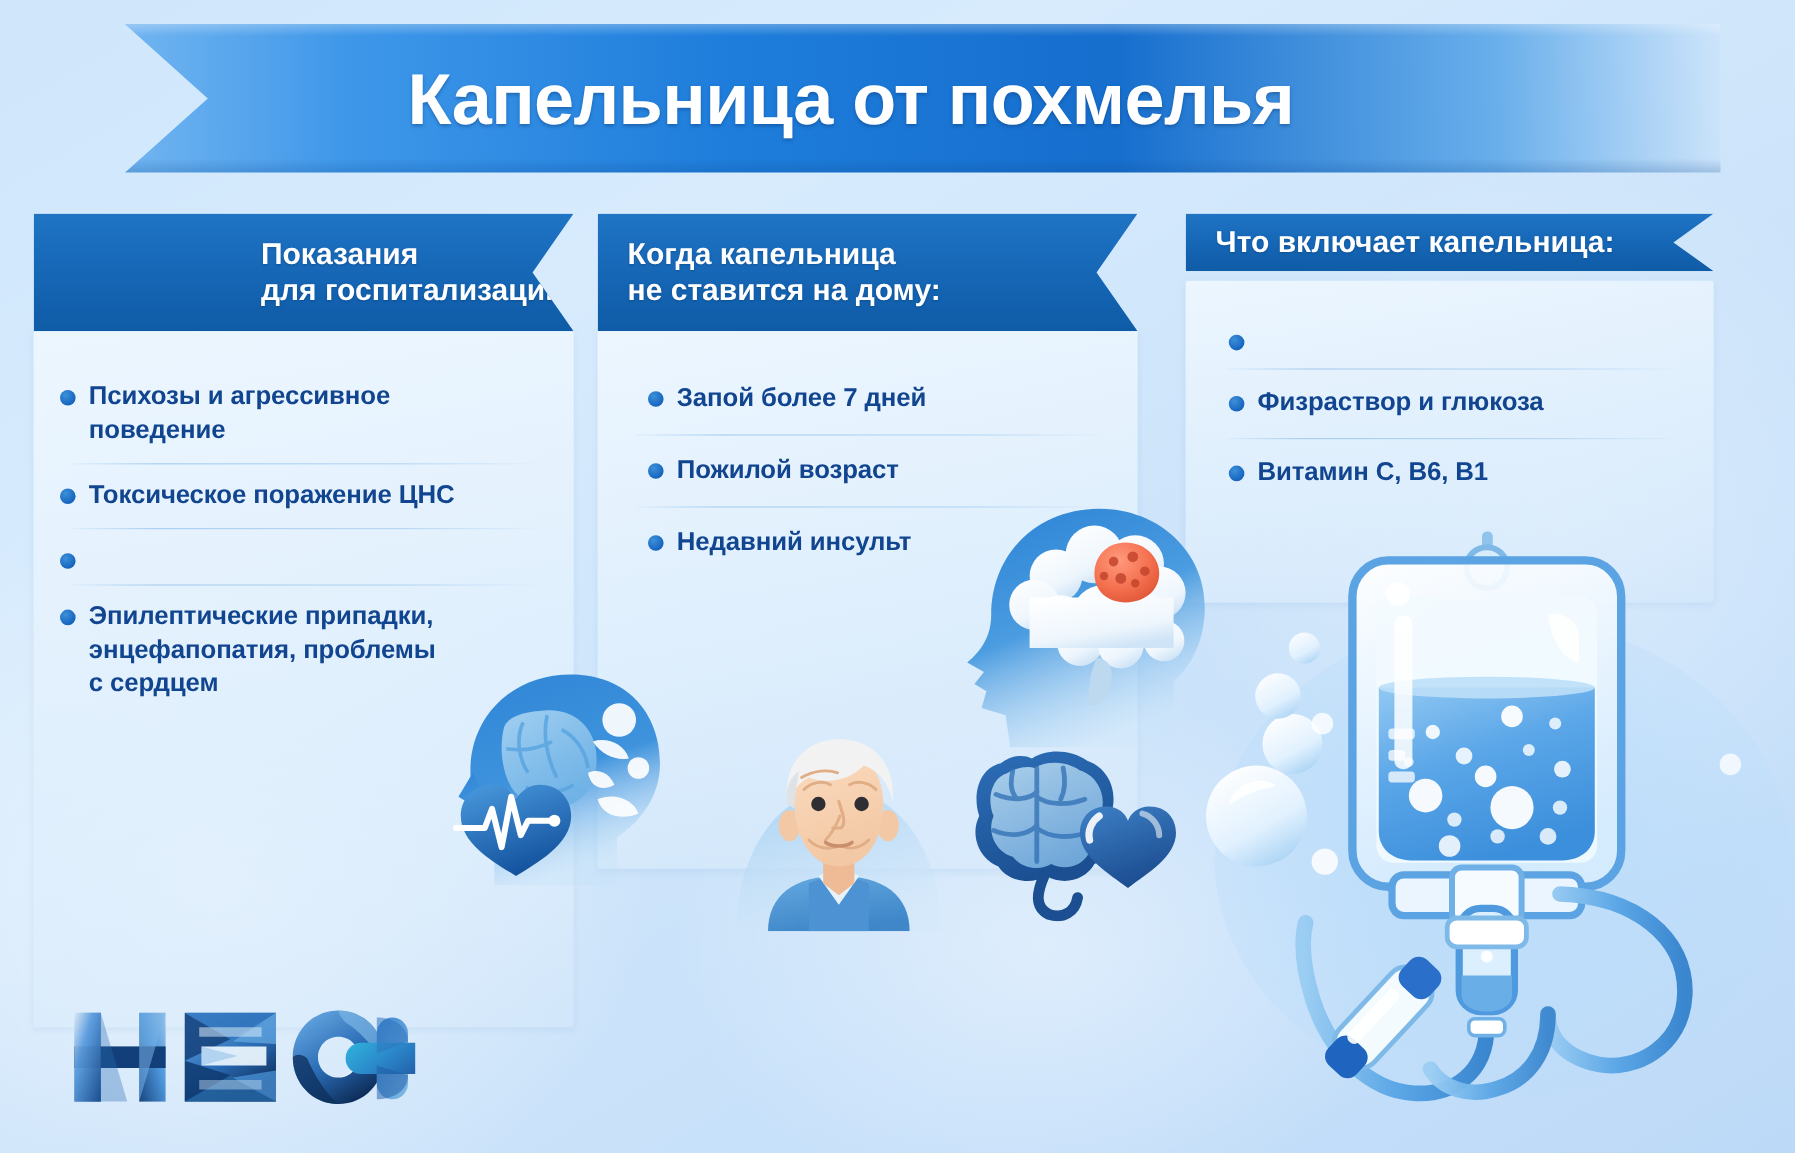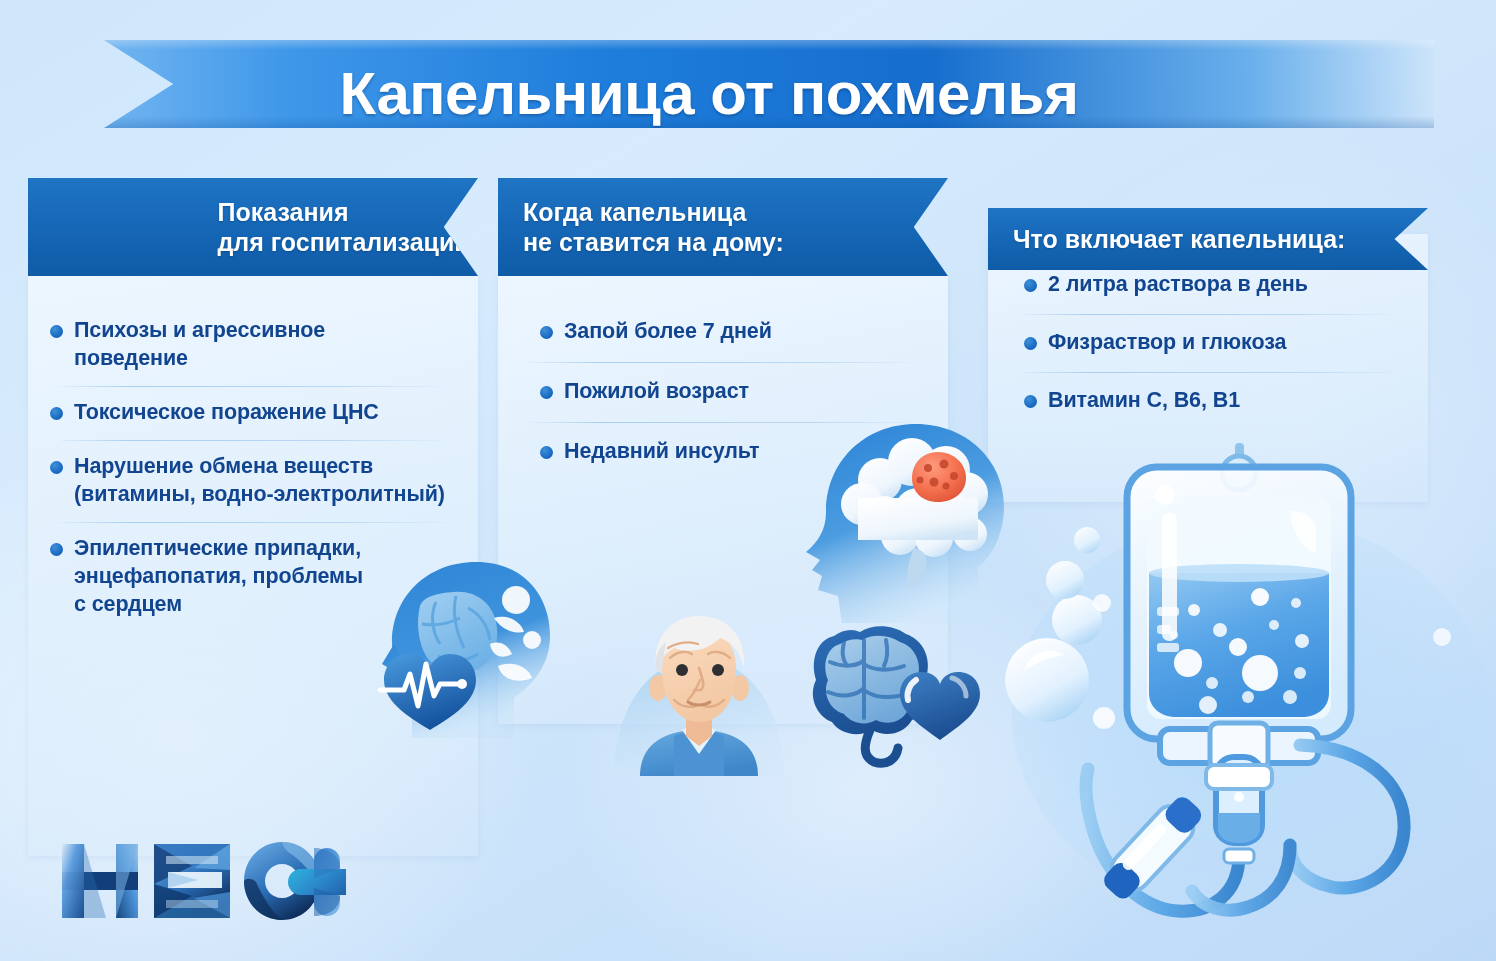--- a/index.html
+++ b/index.html
@@ -33,33 +33,33 @@
     background: radial-gradient(closest-side, rgba(255,255,255,0.40), rgba(255,255,255,0));
   }
   .bg-glow-c {
     left: 980px; top: 120px; width: 640px; height: 640px;
     background: radial-gradient(closest-side, rgba(255,255,255,0.30), rgba(255,255,255,0));
   }
 
   
   .title-banner {
     position: absolute;
-    left: 104px; top: 40px;
-    width: 1330px; height: 88px;
+    left: 104px; top: 20px;
+    width: 1330px; height: 124px;
     background: linear-gradient(90deg,
         rgba(109,178,240,0.95) 0%,
         rgba(62,151,233,1) 14%,
         rgba(30,125,219,1) 38%,
         rgba(22,110,205,1) 62%,
         rgba(70,156,230,0.75) 86%,
         rgba(150,200,245,0.05) 100%);
     clip-path: polygon(0 0, 100% 0, 100% 100%, 0 100%, 5.2% 50%);
     box-shadow: 0 4px 10px rgba(40,100,170,0.18);
     display: flex;
-    align-items: flex-end;
+    align-items: center;
     justify-content: center;
   }
   .title-banner .shade-top {
     position: absolute; left: 0; top: 0; width: 100%; height: 10px;
     background: linear-gradient(180deg, rgba(255,255,255,0.28), rgba(255,255,255,0));
   }
   .title-banner .shade-bot {
     position: absolute; left: 0; bottom: 0; width: 100%; height: 12px;
     background: linear-gradient(0deg, rgba(10,70,140,0.22), rgba(10,70,140,0));
   }
@@ -144,21 +144,21 @@
   #col-left   .ribbon      { width: 450px; height: 98px; justify-content: flex-end; }
   #col-left   .panel-body  { top: 98px; width: 450px; height: 580px; }
   #col-left   .list        { padding: 28px 18px 0 20px; }
 
   #col-mid    { left: 498px; top: 178px; width: 450px; }
   #col-mid    .ribbon      { width: 450px; height: 98px; }
   #col-mid    .panel-body  { top: 96px; width: 450px; height: 450px; }
   #col-mid    .list        { padding: 28px 18px 0 20px; }
 
   #col-right  { left: 988px; top: 178px; width: 440px; }
-  #col-right  .ribbon      { width: 440px; height: 62px; margin-top: 30px; }
+  #col-right  .ribbon      { width: 440px; height: 48px; }
   #col-right  .panel-body  { top: 56px; width: 440px; height: 268px; }
   #col-right  .list        { padding: 22px 18px 0 22px; }
   #col-right  .ribbon-text { font-size: 25px; }
 
   #col-left  .list-item  { padding: 13px 0 13px 2px; }
   #col-mid   .list-item  { padding: 16px 0 16px 22px; }
   #col-right .list-item  { padding: 15px 0 15px 14px; }
 
   
   .illus { position: absolute; pointer-events: none; }
@@ -197,22 +197,20 @@
           <span class="bullet"></span>
           <span class="item-text">Психозы и агрессивное
 поведение</span>
         </div>
         <div class="list-item">
           <span class="bullet"></span>
           <span class="item-text">Токсическое поражение ЦНС</span>
         </div>
         <div class="list-item">
           <span class="bullet"></span>
-          <span class="item-text">Нарушение обмена веществ
-(витамины, водно-электролитный)</span>
         </div>
         <div class="list-item">
           <span class="bullet"></span>
           <span class="item-text">Эпилептические припадки,
 энцефапопатия, проблемы
 с сердцем</span>
         </div>
       </div>
     </div>
     <div class="ribbon">
@@ -242,21 +240,20 @@
       <div class="ribbon-text">Когда капельница
 не ставится на дому:</div>
     </div>
   </div>
 
   <div class="panel" id="col-right">
     <div class="panel-body">
       <div class="list">
         <div class="list-item">
           <span class="bullet"></span>
-          <span class="item-text">2 литра раствора в день</span>
         </div>
         <div class="list-item">
           <span class="bullet"></span>
           <span class="item-text">Физраствор и глюкоза</span>
         </div>
         <div class="list-item">
           <span class="bullet"></span>
           <span class="item-text">Витамин С, В6, В1</span>
         </div>
       </div>

